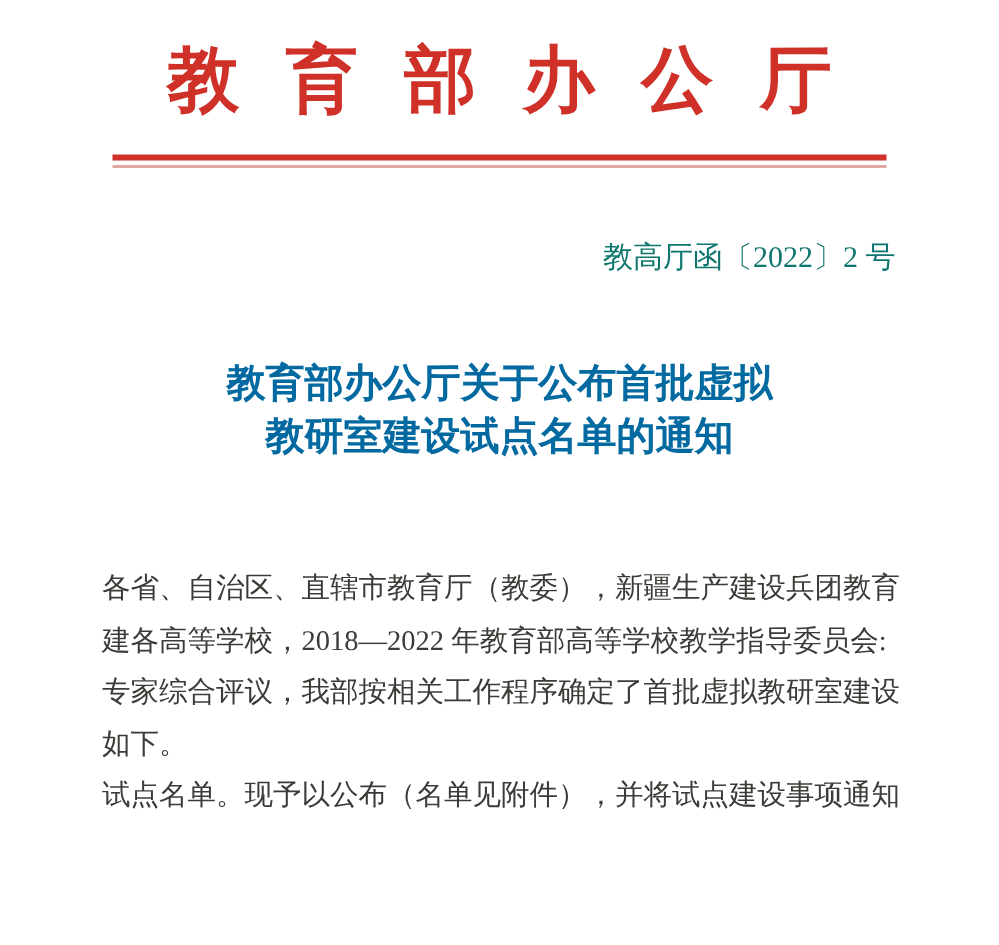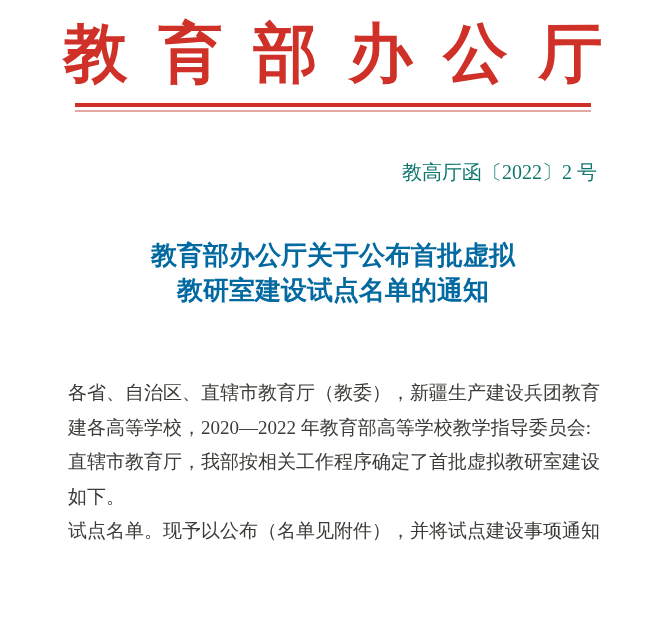--- a/index.html
+++ b/index.html
@@ -16,21 +16,21 @@
   .page {
     width: 666px;
     height: 630px;
     background: #ffffff;
     position: relative;
   }
   
   .org-head {
     margin-top: 26px;
     text-align: center;
-    font-size: 64px;
+    font-size: 48px;
     line-height: 56px;
     font-weight: 700;
     color: #cf3128;
   }
   .org-head .spaced {
     letter-spacing: 31px;
     margin-right: -31px; 
   }
   
   .rule-wrap {
@@ -93,19 +93,19 @@
 
   <div class="doc-number">教高厅函〔2022〕2 号</div>
 
   <div class="title">
     <div class="title-line">教育部办公厅关于公布首批虚拟</div>
     <div class="title-line">教研室建设试点名单的通知</div>
   </div>
 
   <div class="body-text">
     <div class="body-line">各省、自治区、直辖市教育厅（教委），新疆生产建设兵团教育</div>
-    <div class="body-line">建各高等学校，2020—2022 年教育部高等学校教学指导委员会:</div>
-    <div class="body-line">直辖市教育厅，我部按相关工作程序确定了首批虚拟教研室建设</div>
+    <div class="body-line">建各高等学校，2018—2022 年教育部高等学校教学指导委员会:</div>
+    <div class="body-line">专家综合评议，我部按相关工作程序确定了首批虚拟教研室建设</div>
     <div class="body-line">如下。</div>
     <div class="body-line">试点名单。现予以公布（名单见附件），并将试点建设事项通知</div>
   </div>
 
 </div>
 
 </body></html>

